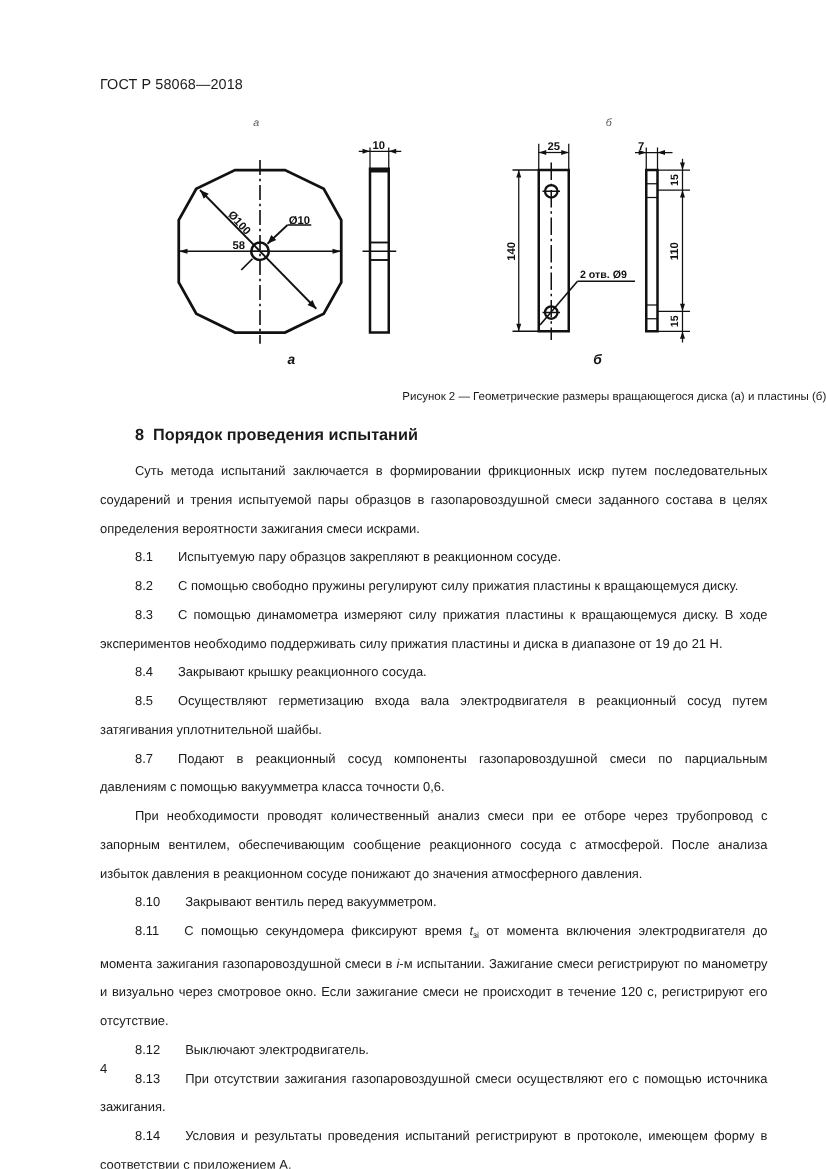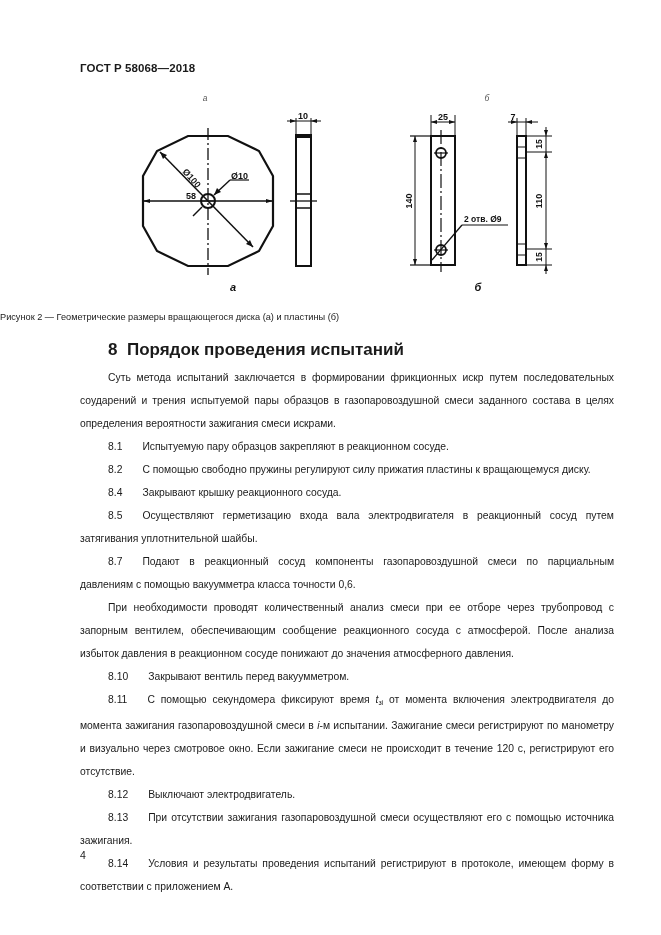--- a/index.html
+++ b/index.html
@@ -1,21 +1,21 @@
 <!DOCTYPE html>
 <html><head>
 <meta charset="utf-8">
 <style>
   html, body { margin: 0; padding: 0; background: #ffffff; }
   body { width: 661px; height: 935px; position: relative; overflow: hidden;
          font-family: "Liberation Sans", sans-serif; color: #1a1a1a; }
-  .header { position: absolute; left: 80px; top: 62px; font-size: 11.5px; font-weight: bold; letter-spacing: 0.1px; }
+  .header { position: absolute; left: 80px; top: 62px; font-size: 11.5px; font-weight: normal; letter-spacing: 0.1px; }
   .fig { position: absolute; left: 0; top: 0; width: 661px; height: 300px; }
-  .caption { position: absolute; left: 0; width: 661px; top: 312px; text-align: left; font-size: 9.2px; }
-  .section-title { position: absolute; left: 108px; top: 340px; font-size: 17px; font-weight: bold; }
+  .caption { position: absolute; left: 0; width: 661px; top: 312px; text-align: right; font-size: 9.2px; }
+  .section-title { position: absolute; left: 108px; top: 340px; font-size: 13px; font-weight: bold; }
   .body { position: absolute; left: 80px; top: 366px; width: 534px; font-size: 10.35px; line-height: 23px; }
   .p { margin: 0; text-align: justify; text-align-last: left; }
   .ind { text-indent: 28px; }
   .num { margin-right: 20px; }
   .page-num { position: absolute; left: 80px; top: 849px; font-size: 10.5px; }
   i { font-style: italic; }
   sub { font-size: 7px; vertical-align: -2px; }
   svg text { font-family: "Liberation Sans", sans-serif; }
 </style>
 </head>
@@ -129,20 +129,21 @@
 <div class="caption">Рисунок 2 — Геометрические размеры вращающегося диска (а) и пластины (б)</div>
 
 <div class="section-title">
   <span>8</span>&nbsp;&nbsp;<span>Порядок проведения испытаний</span>
 </div>
 
 <div class="body">
   <p class="p ind">Суть метода испытаний заключается в формировании фрикционных искр путем последовательных соударений и трения испытуемой пары образцов в газопаровоздушной смеси заданного состава в целях определения вероятности зажигания смеси искрами.</p>
   <p class="p ind"><span class="num">8.1</span><span>Испытуемую пару образцов закрепляют в реакционном сосуде.</span></p>
   <p class="p ind"><span class="num">8.2</span><span>С помощью свободно пружины регулируют силу прижатия пластины к вращающемуся диску.</span></p>
+  <p class="p ind"><span class="num">8.3</span><span>С помощью динамометра измеряют силу прижатия пластины к вращающемуся диску. В ходе экспериментов необходимо поддерживать силу прижатия пластины и диска в диапазоне от 19 до 21 Н.</span></p>
   <p class="p ind"><span class="num">8.4</span><span>Закрывают крышку реакционного сосуда.</span></p>
   <p class="p ind"><span class="num">8.5</span><span>Осуществляют герметизацию входа вала электродвигателя в реакционный сосуд путем затягивания уплотнительной шайбы.</span></p>
   <p class="p ind"><span class="num">8.7</span><span>Подают в реакционный сосуд компоненты газопаровоздушной смеси по парциальным давлениям с помощью вакуумметра класса точности 0,6.</span></p>
   <p class="p ind">При необходимости проводят количественный анализ смеси при ее отборе через трубопровод с запорным вентилем, обеспечивающим сообщение реакционного сосуда с атмосферой. После анализа избыток давления в реакционном сосуде понижают до значения атмосферного давления.</p>
   <p class="p ind"><span class="num">8.10</span><span>Закрывают вентиль перед вакуумметром.</span></p>
   <p class="p ind"><span class="num">8.11</span><span>С помощью секундомера фиксируют время </span><i>t</i><sub>зi</sub><span> от момента включения электродвигателя до момента зажигания газопаровоздушной смеси в </span><i>i</i><span>-м испытании. Зажигание смеси регистрируют по манометру и визуально через смотровое окно. Если зажигание смеси не происходит в течение 120 с, регистрируют его отсутствие.</span></p>
   <p class="p ind"><span class="num">8.12</span><span>Выключают электродвигатель.</span></p>
   <p class="p ind"><span class="num">8.13</span><span>При отсутствии зажигания газопаровоздушной смеси осуществляют его с помощью источника зажигания.</span></p>
   <p class="p ind"><span class="num">8.14</span><span>Условия и результаты проведения испытаний регистрируют в протоколе, имеющем форму в соответствии с приложением А.</span></p>
 </div>

